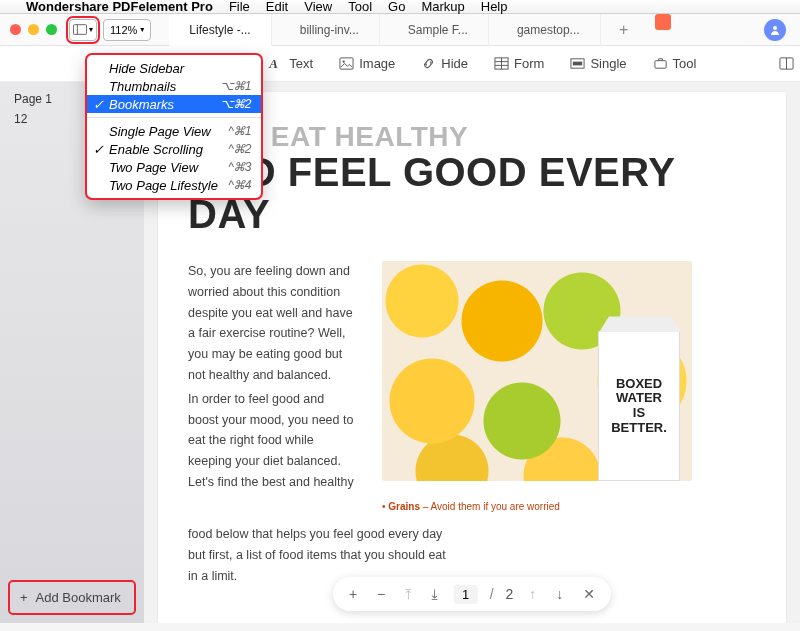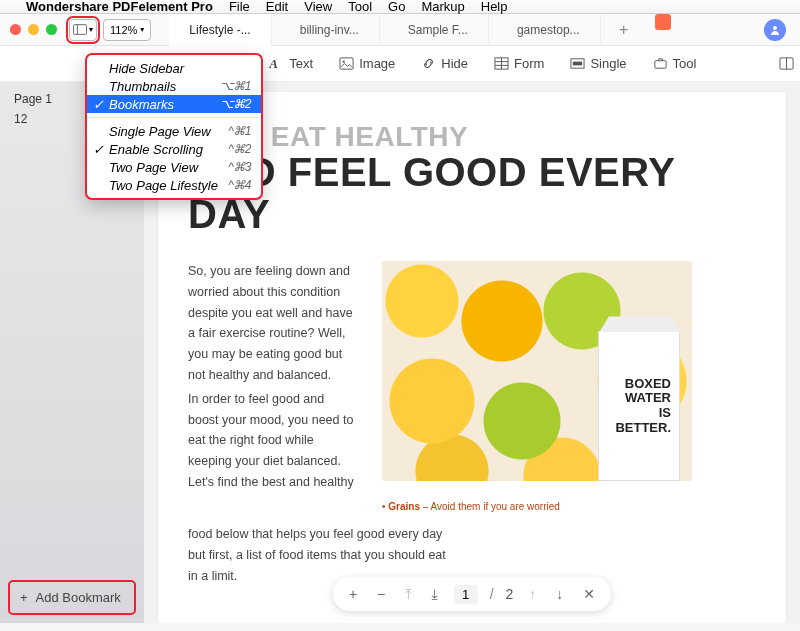--- a/index.html
+++ b/index.html
@@ -49,21 +49,21 @@
   radial-gradient(circle 38px at 40px 40px, #ffd23f 0 36px, transparent 37px),
   radial-gradient(circle 42px at 120px 60px, #f7b500 0 40px, transparent 41px),
   radial-gradient(circle 40px at 200px 50px, #b4d335 0 38px, transparent 39px),
   radial-gradient(circle 44px at 50px 140px, #ffcd3c 0 42px, transparent 43px),
   radial-gradient(circle 40px at 140px 160px, #a8cc2e 0 38px, transparent 39px),
   radial-gradient(circle 46px at 260px 120px, #ffd54a 0 44px, transparent 45px),
   radial-gradient(circle 38px at 70px 210px, #f4c430 0 36px, transparent 37px),
   radial-gradient(circle 40px at 180px 215px, #ffce44 0 38px, transparent 39px),
   #f5ebd8;
 }
-.carton { position: absolute; right: 12px; bottom: 0; width: 82px; height: 150px; background: #fff; border: 1px solid #ddd; display: flex; flex-direction: column; justify-content: center; align-items: flex-end; padding: 8px; }
+.carton { position: absolute; right: 12px; bottom: 0; width: 82px; height: 150px; background: #fff; border: 1px solid #ddd; display: flex; flex-direction: column; justify-content: center; align-items: center; padding: 8px; }
 .carton-top { position:absolute; top:-16px; left:0; width:82px; height:16px; background:#eee; clip-path: polygon(0 100%, 12% 0, 88% 0, 100% 100%); }
 .carton span { font-family: "Arial Black", sans-serif; font-weight: 900; font-size: 13px; line-height: 1.15; color:#222;}
 .bullets { margin-top: 20px; font-size: 10px; color: #c2410c; }
 .bullets div { margin-bottom: 6px; }
 
 
 .menu { position: absolute; left: 86px; top: 54px; width: 176px; background: #fff; border: 1px solid #ccc; border-radius: 6px; box-shadow: 0 6px 18px rgba(0,0,0,0.25); padding: 4px 0; font-size: 13px; z-index: 50; outline: 2px solid #e23; outline-offset: -1px; font-style: italic;}
 .menu-item { display: flex; align-items: center; padding: 2px 10px 2px 22px; height: 18px; position: relative; cursor: pointer; }
 .menu-item .chk { position: absolute; left: 6px; }
 .menu-item .sc { margin-left: auto; font-size: 12px; color: #666; letter-spacing: -0.5px;}

